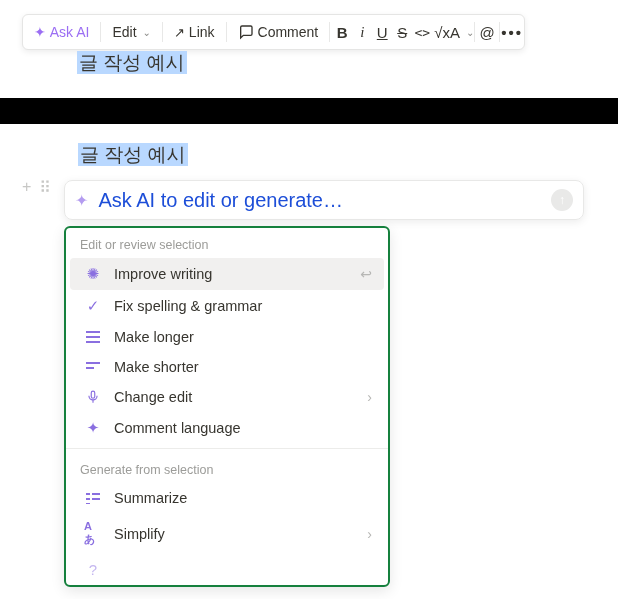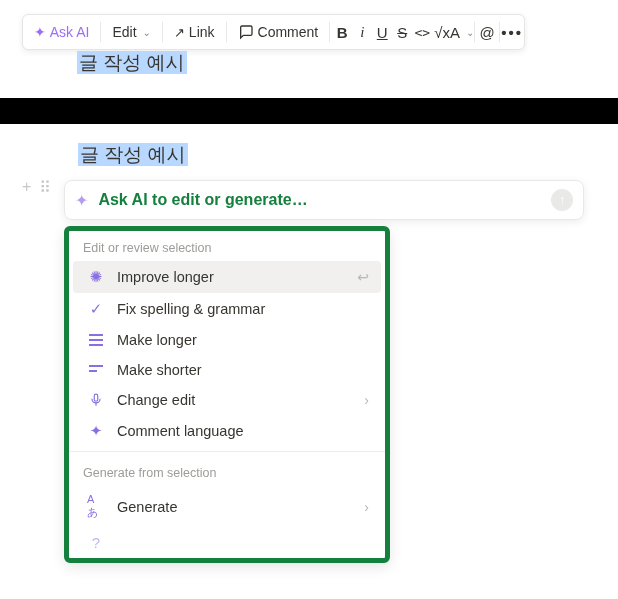--- a/index.html
+++ b/index.html
@@ -104,34 +104,34 @@
     border: 1px solid #e8e8e7;
     border-radius: 8px;
     box-shadow: 0 2px 8px rgba(0,0,0,0.08);
     display: flex;
     align-items: center;
     padding: 0 10px;
     gap: 10px;
     color: #b3b3b1;
   }
   .ai-bar .spark2 { color: #b49cf0; font-size: 16px; }
-  .ai-bar .ph { flex: 1; font-size: 16px; color: #15803d; font-weight: bold; }
+  .ai-bar .ph { flex: 1; font-size: 20px; color: #1d4ed8; }
   .ai-bar .go {
     width: 22px; height: 22px;
     border-radius: 50%;
     background: #e9e9e8;
     display: flex; align-items: center; justify-content: center;
     color: #fff; font-size: 12px;
   }
 
   
   .menu {
     margin: 4px 0 0 64px;
     width: 326px;
-    border: 5px solid #15803d;
+    border: 2px solid #15803d;
     border-radius: 6px;
     box-shadow: 0 4px 14px rgba(0,0,0,0.10);
     background: #fff;
     font-size: 14.5px;
     overflow: hidden;
   }
   .menu-header {
     padding: 10px 12px 6px 14px;
     font-size: 12.5px;
     color: #9c9c99;
@@ -268,21 +268,21 @@
     <span class="go">
       <span>↑</span>
     </span>
   </div>
 
   <div class="menu">
     <div class="menu-header">Edit or review selection</div>
 
     <div class="menu-row hover">
       <span class="icon">✺</span>
-      <span class="label">Improve longer</span>
+      <span class="label">Improve writing</span>
       <span class="tail">↩</span>
     </div>
 
     <div class="menu-row">
       <span class="icon">✓</span>
       <span class="label">Fix spelling &amp; grammar</span>
     </div>
 
     <div class="menu-row">
       <span class="icon">
@@ -319,24 +319,36 @@
 
     <div class="menu-row">
       <span class="icon">✦</span>
       <span class="label">Comment language</span>
     </div>
 
     <div class="menu-divider"></div>
 
     <div class="menu-header">Generate from selection</div>
 
-
-    <div class="menu-row">
-      <span class="icon" style="font-size:11px;font-weight:400;">Aあ</span>
-      <span class="label">Generate</span>
+    <div class="menu-row">
+      <span class="icon">
+        <svg width="15" height="12" viewBox="0 0 15 12">
+            <line x1="0" y1="2" x2="4" y2="2" stroke="#8a6fe0" stroke-width="2"></line>
+            <line x1="6" y1="2" x2="14" y2="2" stroke="#8a6fe0" stroke-width="2"></line>
+            <line x1="0" y1="7" x2="4" y2="7" stroke="#8a6fe0" stroke-width="2"></line>
+            <line x1="6" y1="7" x2="14" y2="7" stroke="#8a6fe0" stroke-width="2"></line>
+            <line x1="0" y1="12" x2="4" y2="12" stroke="#8a6fe0" stroke-width="2"></line>
+          </svg>
+      </span>
+      <span class="label">Summarize</span>
+    </div>
+
+    <div class="menu-row">
+      <span class="icon" style="font-size:11px;font-weight:700;">Aあ</span>
+      <span class="label">Simplify</span>
       <span class="tail">›</span>
     </div>
 
     <div class="menu-row last-row">
       <span class="icon">?</span>
     </div>
   </div>
 </div>
 
 </body></html>

